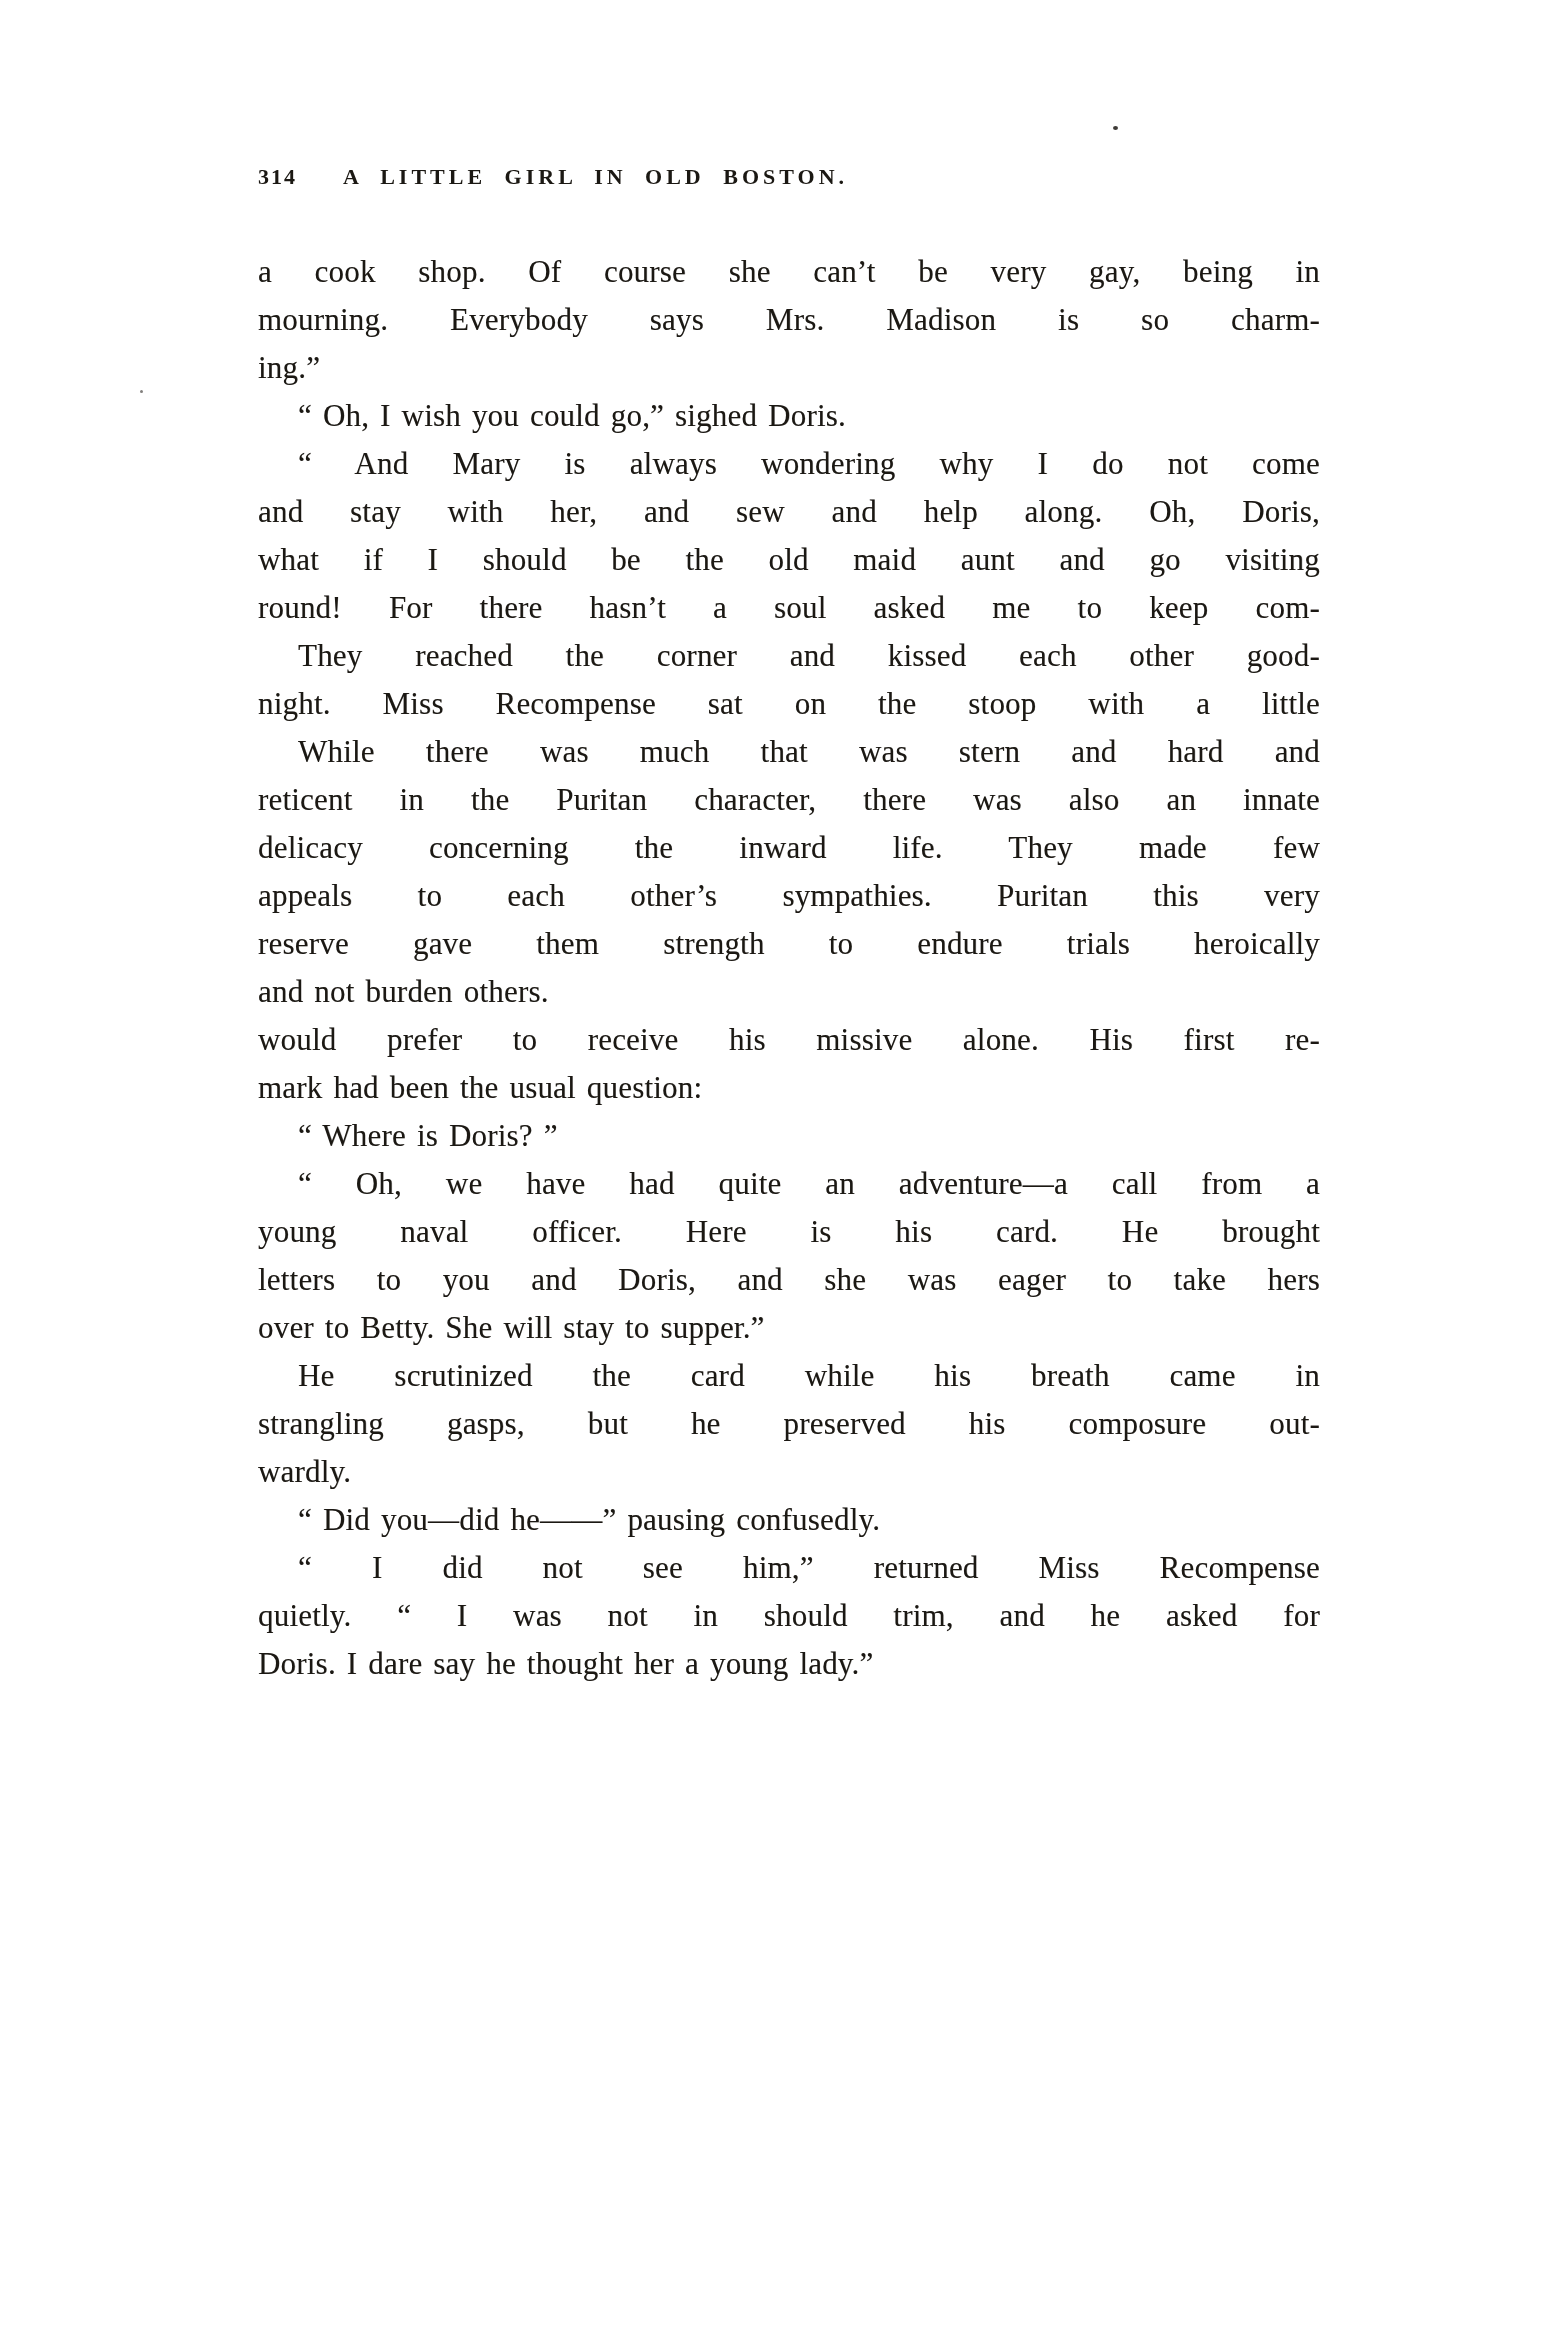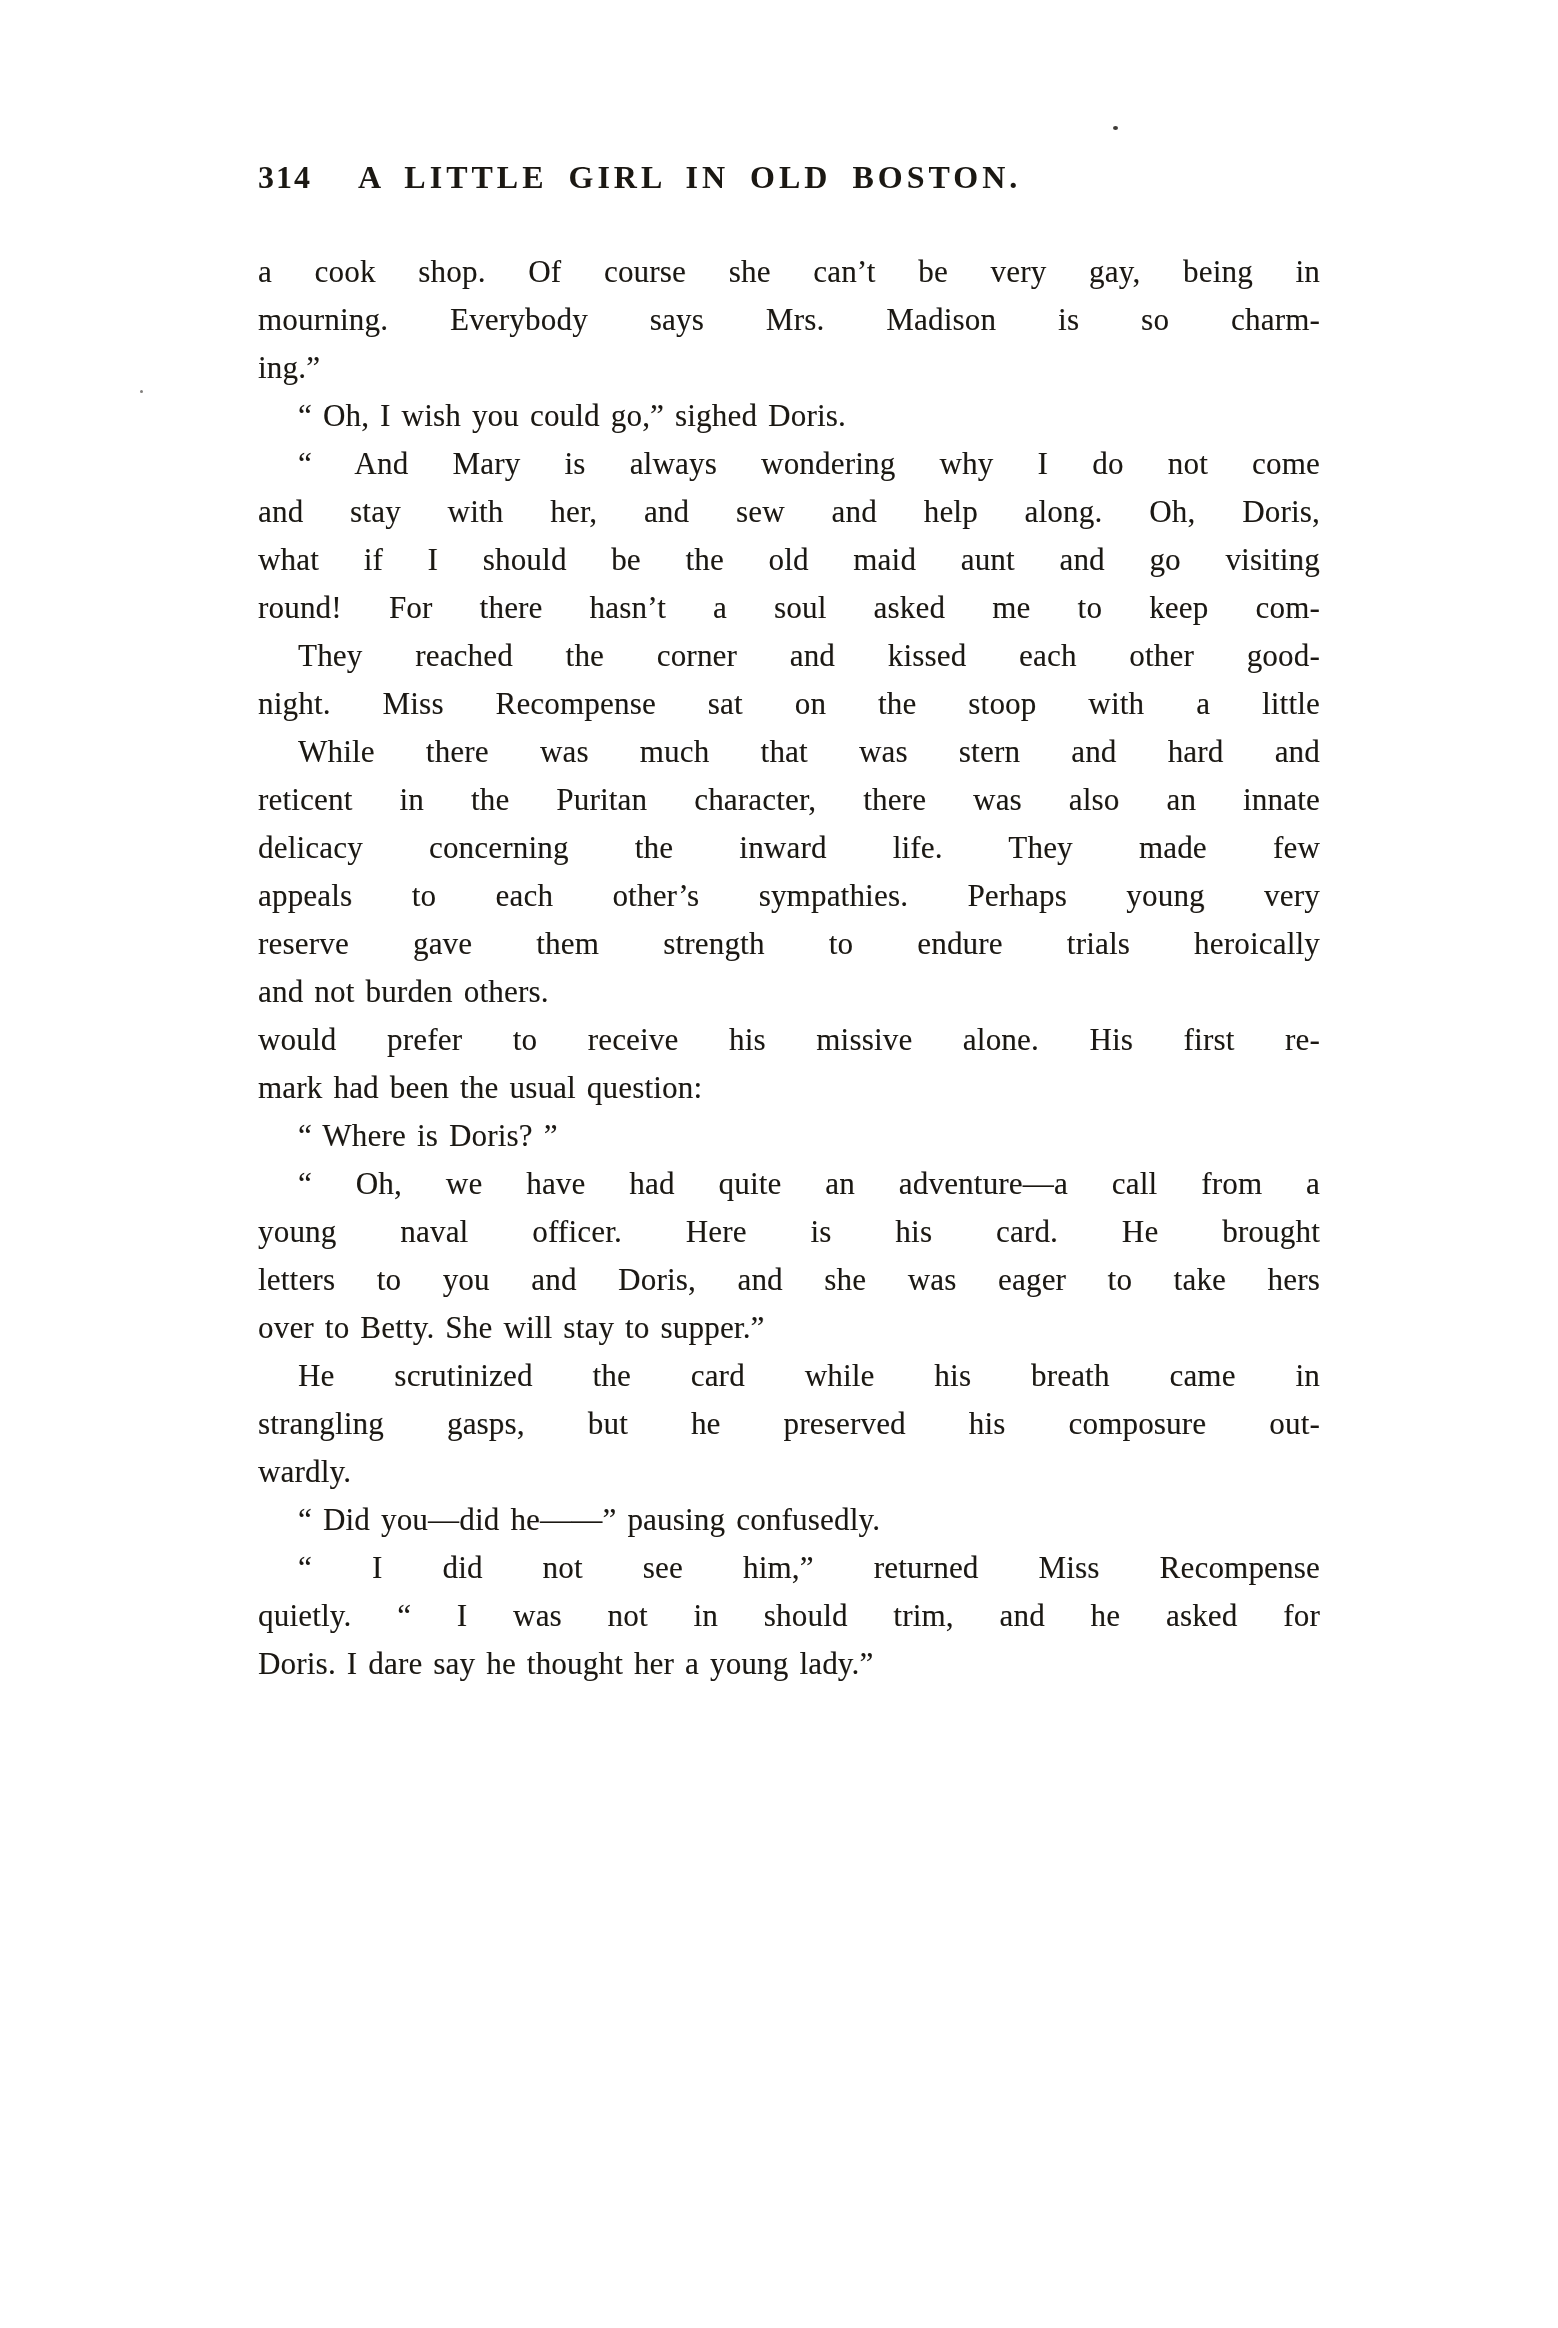--- a/index.html
+++ b/index.html
@@ -18,21 +18,21 @@
     overflow:hidden;
   }
   .content {
     position:absolute;
     left:258px; top:158px;
     width:1062px;
   }
   .running-header {
     display:flex;
     align-items:flex-end;
-    font-size:32px;
+    font-size:22px;
     line-height:38px;
     font-weight:bold;
     white-space:nowrap;
   }
   .page-number {
     letter-spacing:2px;
   }
   .running-title {
     margin-left:46px;
     letter-spacing:4px;
@@ -98,21 +98,21 @@
 
       <div class="para">
         <div class="line indent">They reached the corner and kissed each other good-</div>
         <div class="line">night. Miss Recompense sat on the stoop with a little</div>
       </div>
 
       <div class="para">
         <div class="line indent">While there was much that was stern and hard and</div>
         <div class="line">reticent in the Puritan character, there was also an innate</div>
         <div class="line">delicacy concerning the inward life. They made few</div>
-        <div class="line">appeals to each other’s sympathies. Perhaps young very</div>
+        <div class="line">appeals to each other’s sympathies. Puritan this very</div>
         <div class="line">reserve gave them strength to endure trials heroically</div>
         <div class="line last">and not burden others.</div>
       </div>
 
       <div class="para">
         <div class="line">would prefer to receive his missive alone. His first re-</div>
         <div class="line last">mark had been the usual question:</div>
       </div>
 
       <div class="para">

